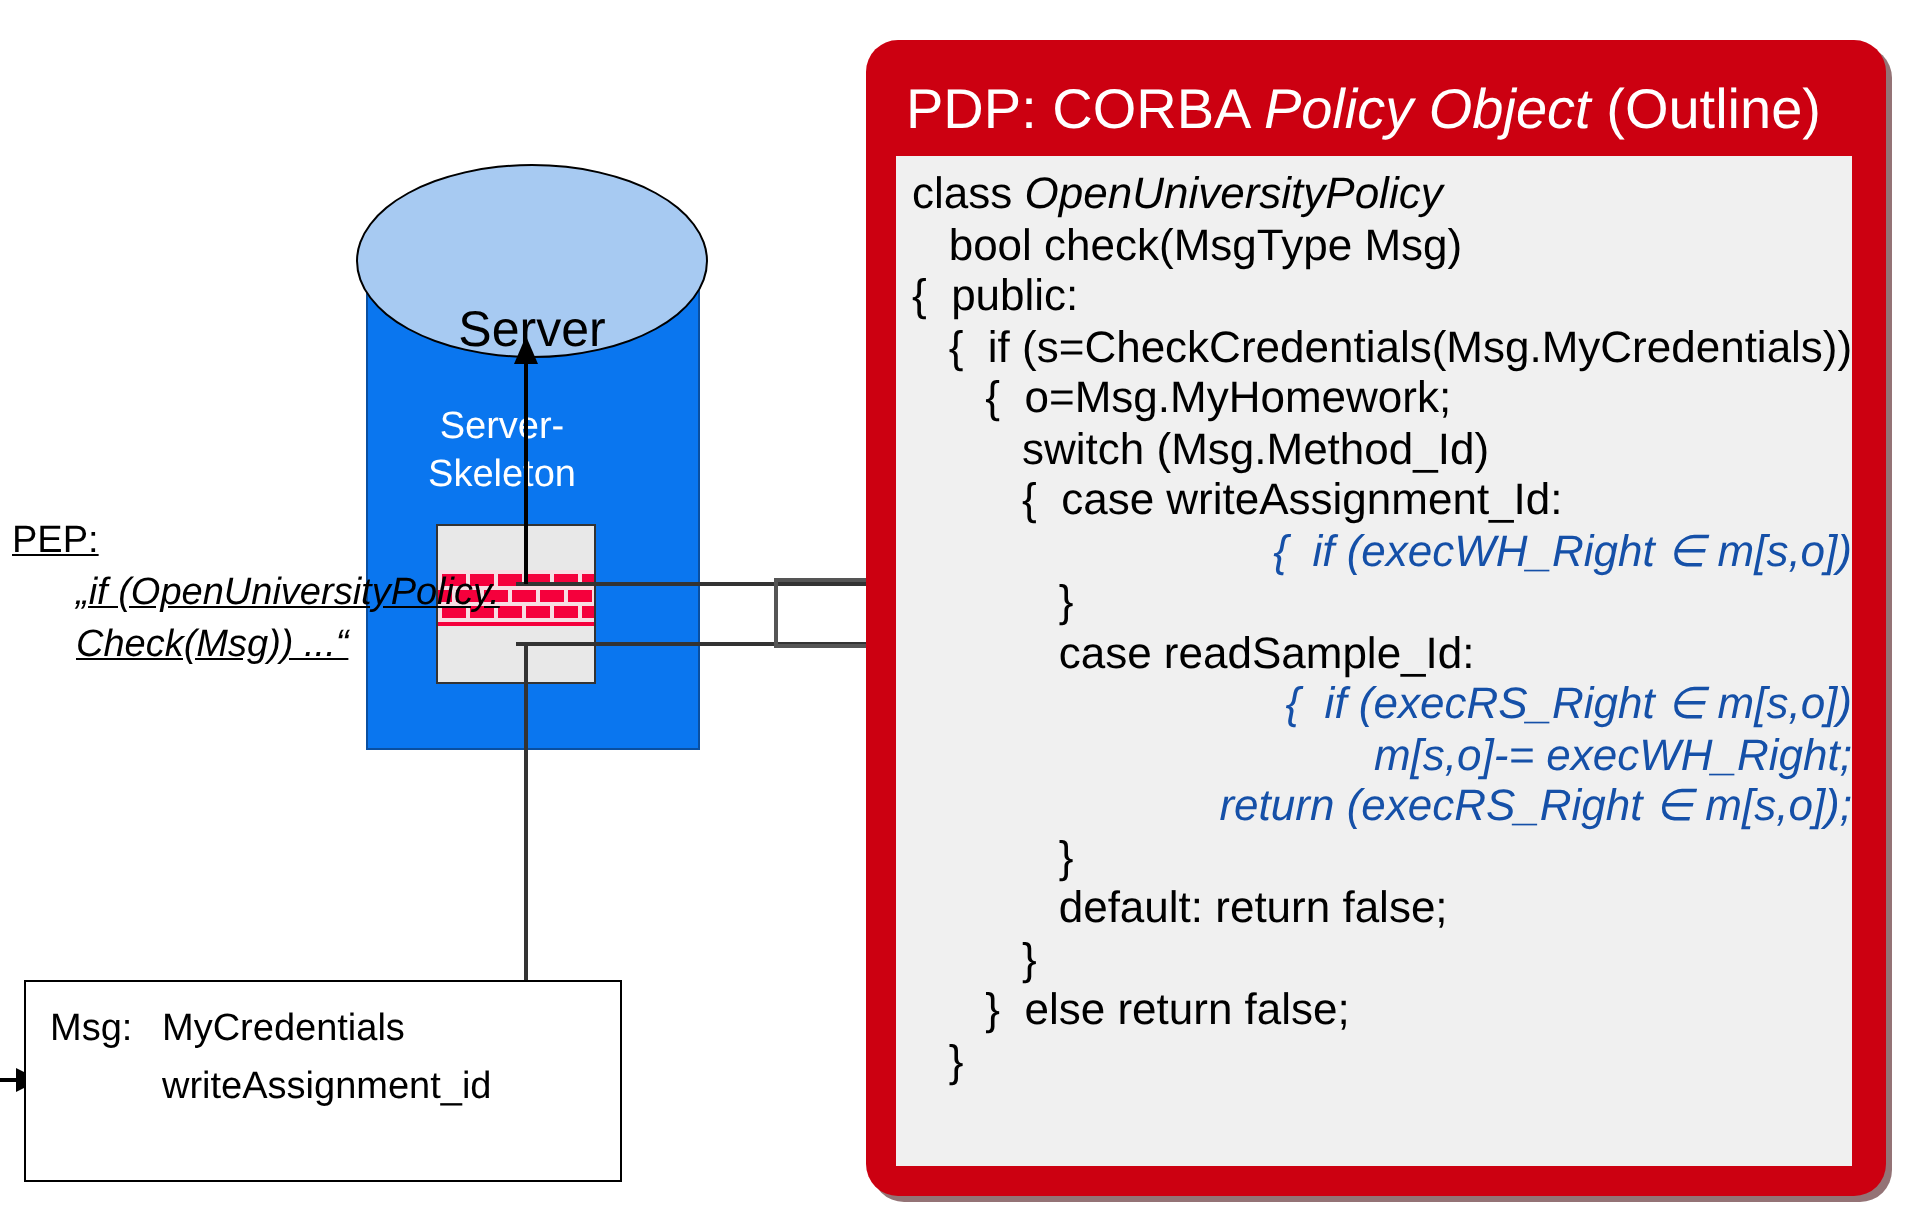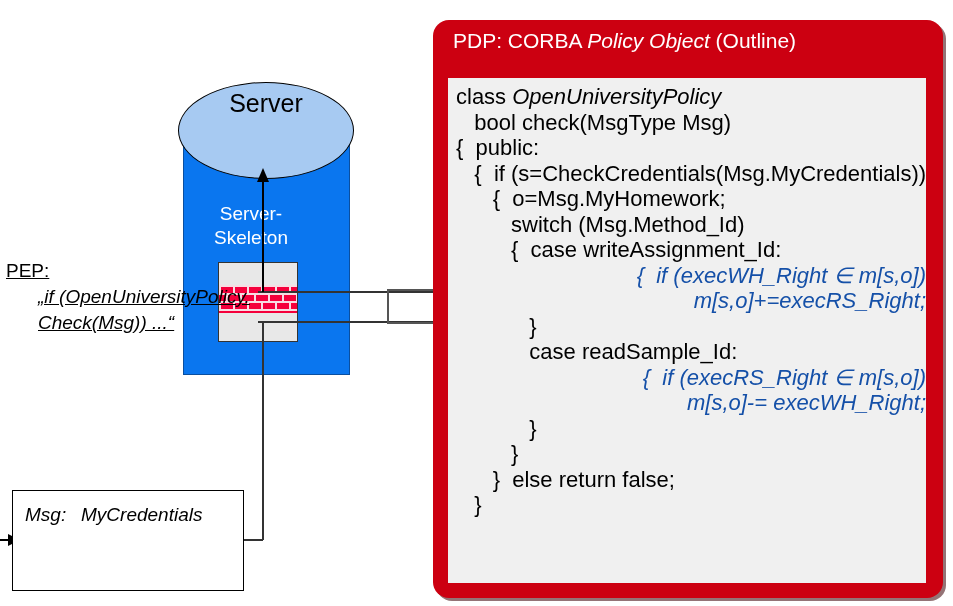--- a/index.html
+++ b/index.html
@@ -55,21 +55,21 @@
     left: 178px;
     top: 82px;
     width: 176px;
     height: 97px;
     background: #a7caf2;
     border: 1px solid #000000;
     border-radius: 50%;
     box-sizing: border-box;
     z-index: 20;
     display: flex;
-    align-items: flex-start;
+    align-items: flex-end;
     justify-content: center;
   }
   .server-ellipse span {
     font-size: 25px;
     color: #000000;
     line-height: 1;
     padding-top: 8px;
   }
   .skeleton-label {
     position: absolute;
@@ -129,28 +129,27 @@
     height: 606px;
     z-index: 30;
     pointer-events: none;
   }
 
   
   .msg-box {
     position: absolute;
     left: 12px;
     top: 490px;
-    width: 232px;
+    width: 299px;
     height: 101px;
     background: #ffffff;
     border: 1px solid #000000;
     box-sizing: border-box;
     z-index: 35;
     padding: 9px 0 0 12px;
-    font-style: italic;
     font-size: 19px;
     line-height: 29px;
   }
   .msg-box .msg-key { display: inline-block; width: 56px; }
   .msg-box .msg-lines { margin-left: 56px; }
 
   
   .pdp-panel {
     position: absolute;
     left: 433px;
@@ -159,23 +158,23 @@
     height: 578px;
     background: #cc0011;
     border-radius: 16px;
     box-sizing: border-box;
     z-index: 50;
     box-shadow: 3px 3px 0 rgba(60,0,6,0.55);
   }
   .pdp-title {
     position: absolute;
     left: 20px;
-    top: 6px;
+    top: 20px;
     color: #ffffff;
-    font-size: 21px;
+    font-size: 28px;
     line-height: 30px;
     white-space: nowrap;
   }
   .pdp-title .it { font-style: italic; }
   .code-box {
     position: absolute;
     left: 15px;
     top: 58px;
     width: 478px;
     height: 505px;
@@ -232,40 +231,42 @@
   <div class="pep-label">
     <div class="pep-title">PEP:</div>
     <div class="pep-quote">„if (OpenUniversityPolicy.</div>
     <div class="pep-quote">Check(Msg)) ...“</div>
   </div>
 
   <div class="msg-box">
     <div>
       <span class="msg-key">Msg:</span><span>MyCredentials</span>
     </div>
+    <div class="msg-lines">writeAssignment_id</div>
   </div>
 
   <div class="pdp-panel">
     <div class="pdp-title">
       <span>PDP: CORBA </span><span class="it">Policy Object</span><span> (Outline)</span>
     </div>
     <div class="code-box">
         <div class="code-line"><span>class </span><span style="font-style: italic;">OpenUniversityPolicy</span></div>
         <div class="code-line">   bool check(MsgType Msg)</div>
         <div class="code-line">{  public:</div>
         <div class="code-line">   {  if (s=CheckCredentials(Msg.MyCredentials))</div>
         <div class="code-line">      {  o=Msg.MyHomework;</div>
         <div class="code-line">         switch (Msg.Method_Id)</div>
         <div class="code-line">         {  case writeAssignment_Id:</div>
         <div class="code-line blue">            {  if (execWH_Right ∈ m[s,o])</div>
-        <div class="code-line blue">                  m[s,o]+=execRS_Right;</div>
         <div class="code-line">            }</div>
         <div class="code-line">            case readSample_Id:</div>
         <div class="code-line blue">            {  if (execRS_Right ∈ m[s,o])</div>
         <div class="code-line blue">                  m[s,o]-= execWH_Right;</div>
+        <div class="code-line blue">               return (execRS_Right ∈ m[s,o]);</div>
         <div class="code-line">            }</div>
+        <div class="code-line">            default: return false;</div>
         <div class="code-line">         }</div>
         <div class="code-line">      }  else return false;</div>
         <div class="code-line">   }</div>
       </div>
   </div>
 
 </div>
 
 </body></html>

